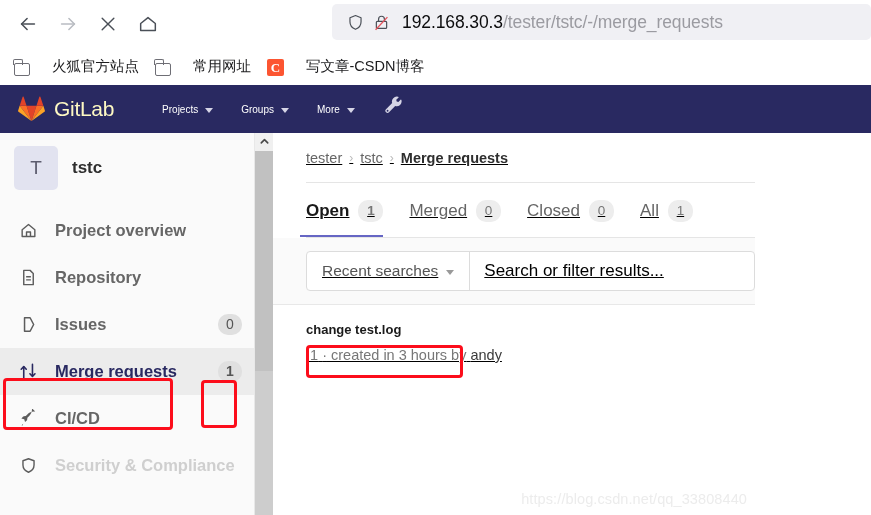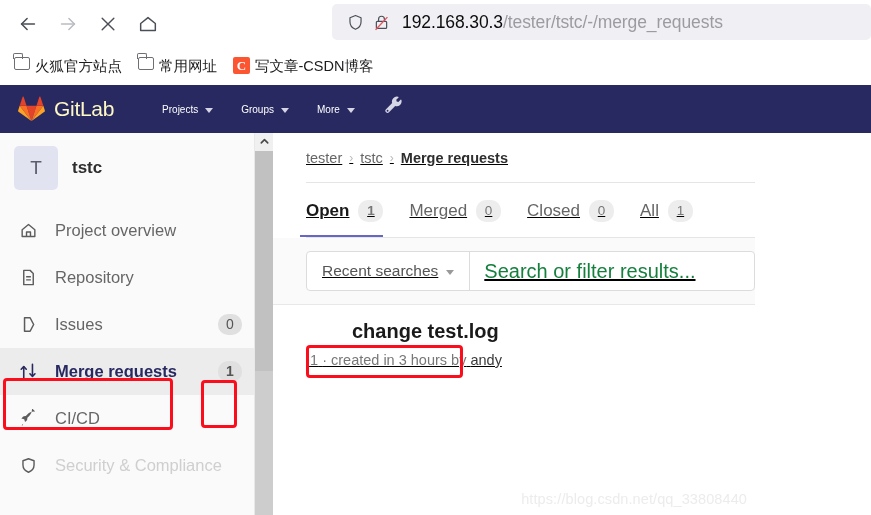--- a/index.html
+++ b/index.html
@@ -39,21 +39,21 @@
     white-space: nowrap; letter-spacing: -0.1px;
   }
   .url-text .url-path { color: #9b9ba1; }
 
   
   .bookmarks {
     position: absolute; left: 0; top: 48px; width: 871px; height: 36px;
     display: flex; align-items: center; padding-left: 8px; gap: 4px;
   }
   .bm {
-    display: flex; align-items: flex-start; gap: 5px;
+    display: flex; align-items: flex-end; gap: 22px;
     padding: 3px 6px; border-radius: 3px;
     font-size: 14.5px; color: #1c1c1e; white-space: nowrap;
   }
   .bm-folder {
     width: 16px; height: 13px; border: 1.6px solid #6e6e75; border-radius: 2px;
     position: relative; flex: 0 0 auto;
   }
   .bm-folder::before {
     content: ""; position: absolute; left: -1.6px; top: -4.5px;
     width: 8px; height: 5px; border: 1.6px solid #6e6e75; border-bottom: none;
@@ -97,21 +97,21 @@
   }
   .proj-name { font-size: 17px; font-weight: bold; color: #2e2e2e; }
 
   .nav-list { margin-top: 4px; }
   .nav-row {
     display: flex; align-items: center; height: 47px;
     padding-left: 17px; padding-right: 12px; gap: 16px;
     color: #666; font-size: 16.5px; position: relative;
   }
   .nav-row .nav-icon { width: 22px; height: 22px; display: flex; align-items: center; justify-content: center; color: #5c5c5c; flex: 0 0 auto; }
-  .nav-row .nav-label { flex: 1 1 auto; white-space: nowrap; }
+  .nav-row .nav-label { flex: 1 1 auto; white-space: nowrap; font-weight: bold; }
   .nav-row .nav-count {
     background: #e0e0e0; color: #555; border-radius: 10px;
     min-width: 24px; height: 21px; line-height: 21px; text-align: center;
     font-size: 14px; padding: 0 7px;
   }
   .nav-row.active { background: #ececec; color: #292961; font-weight: bold; }
   .nav-row.active .nav-icon { color: #292961; }
   .nav-row.cut { color: #cfcfcf; }
 
   
@@ -155,25 +155,25 @@
     display: flex; align-items: stretch; max-width: 600px;
   }
   .recent-searches {
     display: flex; align-items: center; gap: 8px; padding: 0 15px;
     border-right: 1px solid #dcdcdc; color: #555; font-size: 15.5px; white-space: nowrap;
   }
   .rs-caret {
     width: 0; height: 0; border-left: 4px solid transparent;
     border-right: 4px solid transparent; border-top: 5px solid #999; margin-top: 2px;
   }
-  .search-placeholder { display: flex; align-items: center; padding: 0 14px; color: #15803d; font-size: 20px; }
+  .search-placeholder { display: flex; align-items: center; padding: 0 14px; color: #000000; font-size: 17px; }
 
   .mr-list { padding: 0; }
   .mr-item { padding: 15px 0 16px 33px; }
-  .mr-title { font-size: 20px; font-weight: bold; color: #1a1a1a; display: inline-block; margin-left: 46px; }
+  .mr-title { font-size: 13px; font-weight: bold; color: #1a1a1a; display: inline-block; }
   .mr-meta { font-size: 14.5px; color: #777; margin-top: 9px; }
   .mr-meta .author { color: #3a3a3a; }
 
   
   .anno { position: absolute; border: 3px solid #fc0d1b; border-radius: 4px; pointer-events: none; z-index: 30; }
   #anno-sidebar-mr { left: 3px; top: 378px; width: 170px; height: 52px; }
   #anno-sidebar-count { left: 201px; top: 380px; width: 36px; height: 48px; }
   #anno-mr-title { left: 306px; top: 345px; width: 157px; height: 33px; }
 
   

